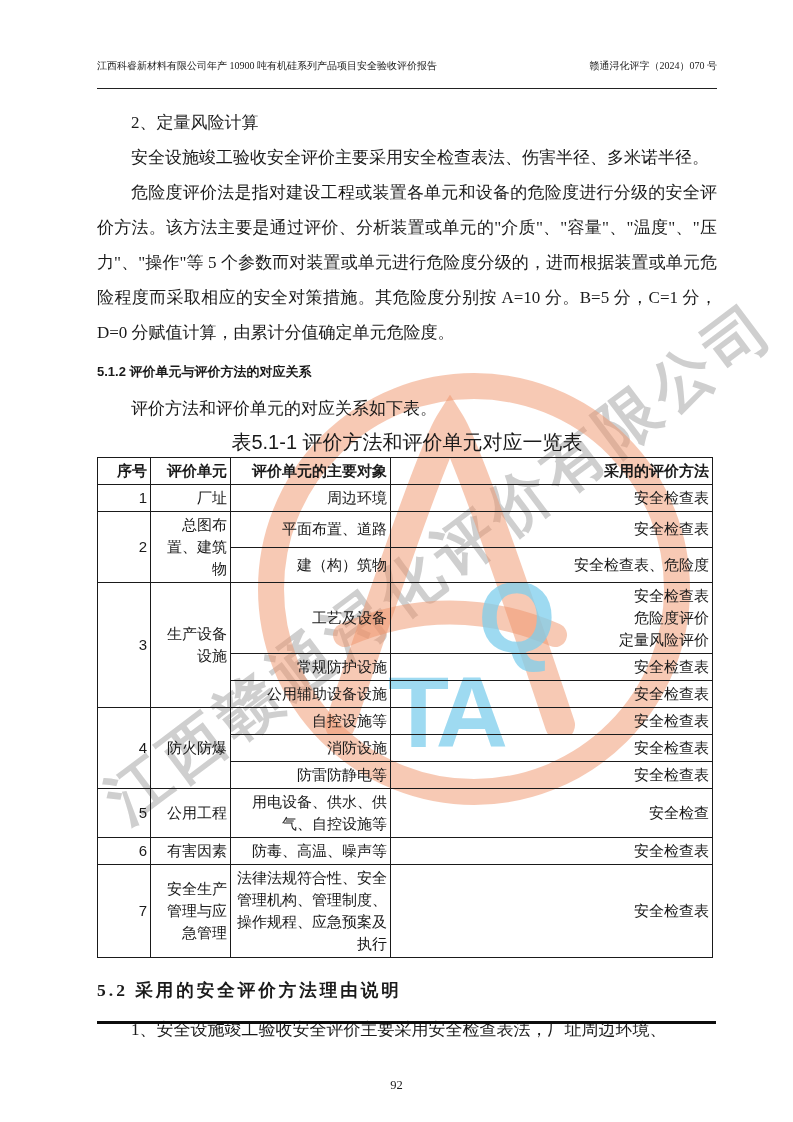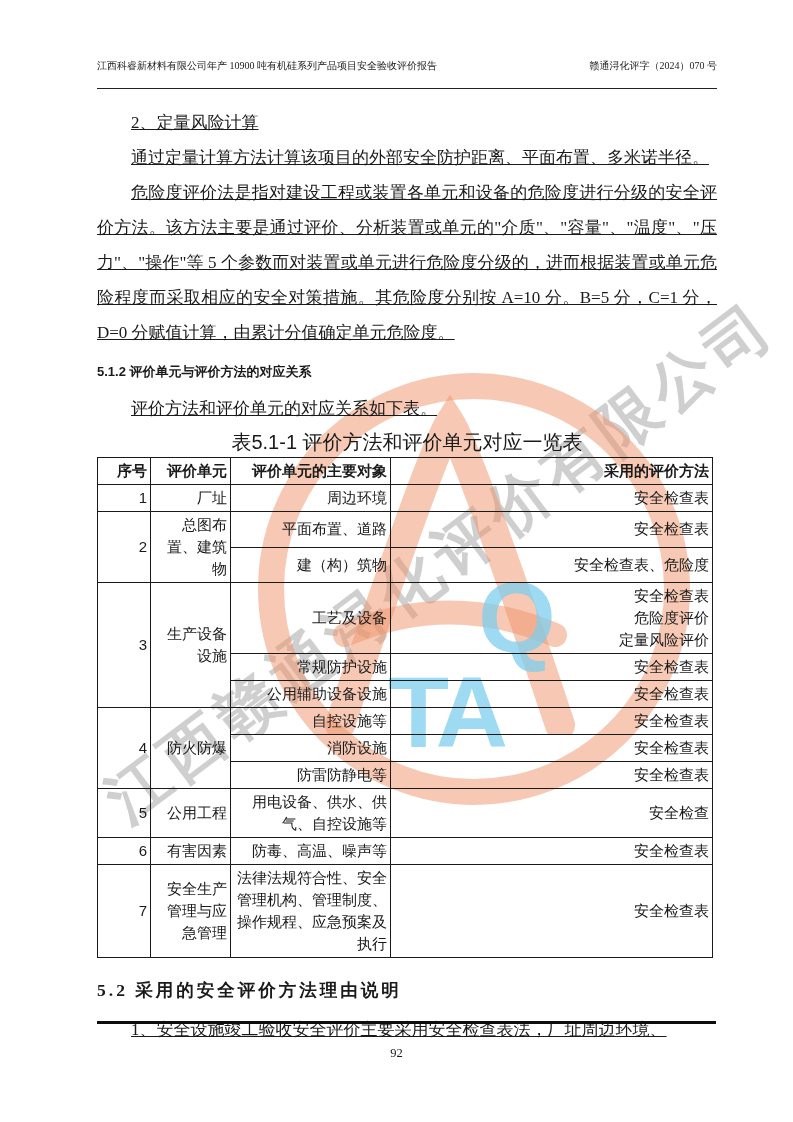--- a/index.html
+++ b/index.html
@@ -41,21 +41,21 @@
   
   .content{position:absolute;left:97px;top:58px;width:620px;z-index:1;}
   .header{
     display:flex;justify-content:space-between;align-items:flex-end;
     font-size:10px;line-height:16px;
     padding-bottom:14px;border-bottom:1px solid #222;
     margin-bottom:16px;white-space:nowrap;
   }
   p.para{
     margin:0;font-size:17px;line-height:35px;
-    text-indent:2em;text-align:justify;text-decoration:underline;
+    text-indent:2em;text-align:justify;
   }
   .h512{
     margin:7px 0 4px 0;
     font-family:"Liberation Sans","DejaVu Sans",sans-serif;
     font-size:13px;font-weight:bold;line-height:30px;
   }
   .tcaption{
     text-align:center;
     font-family:"Liberation Sans","DejaVu Sans",sans-serif;
     font-size:20px;font-weight:normal;line-height:26px;
@@ -75,21 +75,21 @@
   td.c-method{white-space:pre-line;}
   .h52{
     margin:16px 0 6px 0;
     font-size:17.5px;font-weight:bold;letter-spacing:3px;line-height:32px;
   }
   .footer-bar{
     position:absolute;left:97px;top:1021px;width:619px;height:3px;
     background:#0d0d0d;z-index:1;
   }
   .page-number{
-    position:absolute;left:0;top:1046px;width:793px;
+    position:absolute;left:0;top:1078px;width:793px;
     text-align:center;font-size:12.5px;z-index:1;
   }
 </style>
 </head>
 <body>
 
 <div class="page">
 
   <div class="watermark">
     <div class="wm-text">江西赣通浔化评价有限公司</div>
@@ -103,21 +103,21 @@
   </div>
 
   <div class="content">
 
     <div class="header">
       <span>江西科睿新材料有限公司年产 10900 吨有机硅系列产品项目安全验收评价报告</span>
       <span>赣通浔化评字（2024）070 号</span>
     </div>
 
     <p class="para">2、定量风险计算</p>
-    <p class="para">通过定量计算方法计算该项目的外部安全防护距离、平面布置、多米诺半径。</p>
+    <p class="para">安全设施竣工验收安全评价主要采用安全检查表法、伤害半径、多米诺半径。</p>
     <p class="para">危险度评价法是指对建设工程或装置各单元和设备的危险度进行分级的安全评价方法。该方法主要是通过评价、分析装置或单元的"介质"、"容量"、"温度"、"压力"、"操作"等 5 个参数而对装置或单元进行危险度分级的，进而根据装置或单元危险程度而采取相应的安全对策措施。其危险度分别按 A=10 分。B=5 分，C=1 分，D=0 分赋值计算，由累计分值确定单元危险度。</p>
 
     <div class="h512">5.1.2 评价单元与评价方法的对应关系</div>
     <p class="para">评价方法和评价单元的对应关系如下表。</p>
 
     <div class="tcaption">表5.1-1 评价方法和评价单元对应一览表</div>
 
     <table class="eval">
       <colgroup>
         <col style="width:53px">

